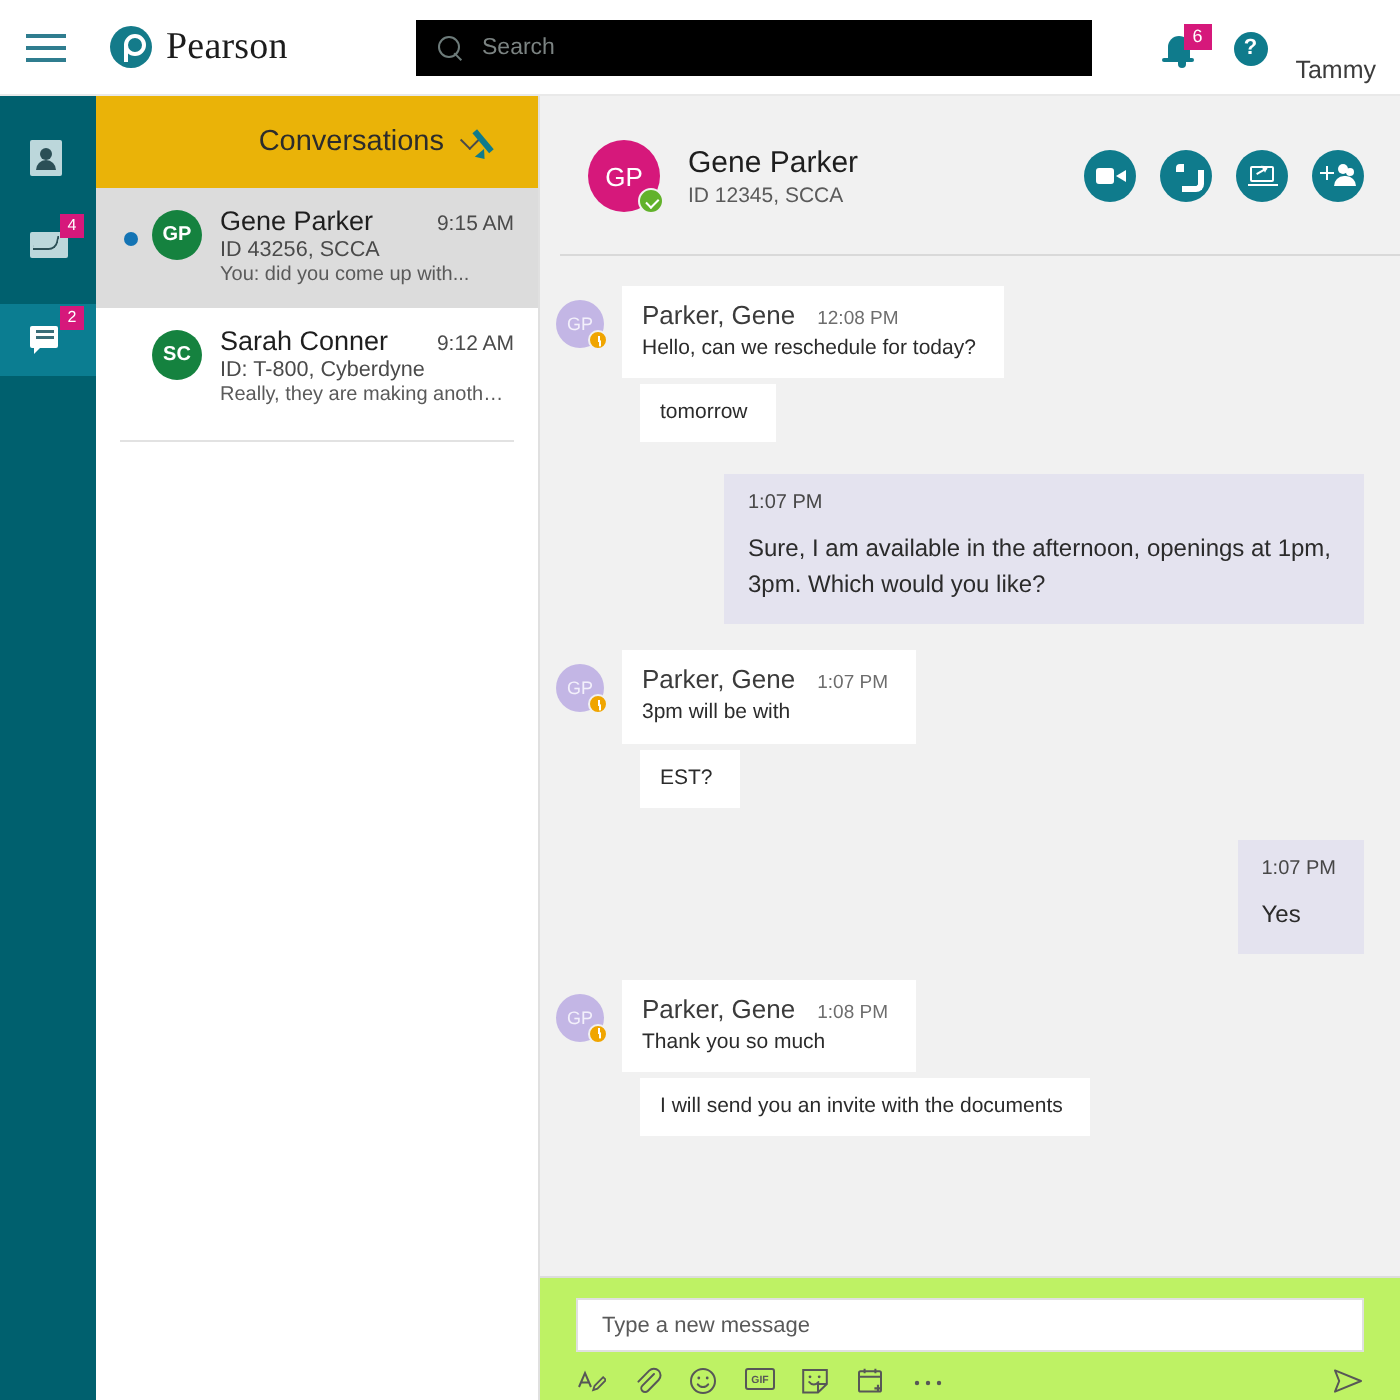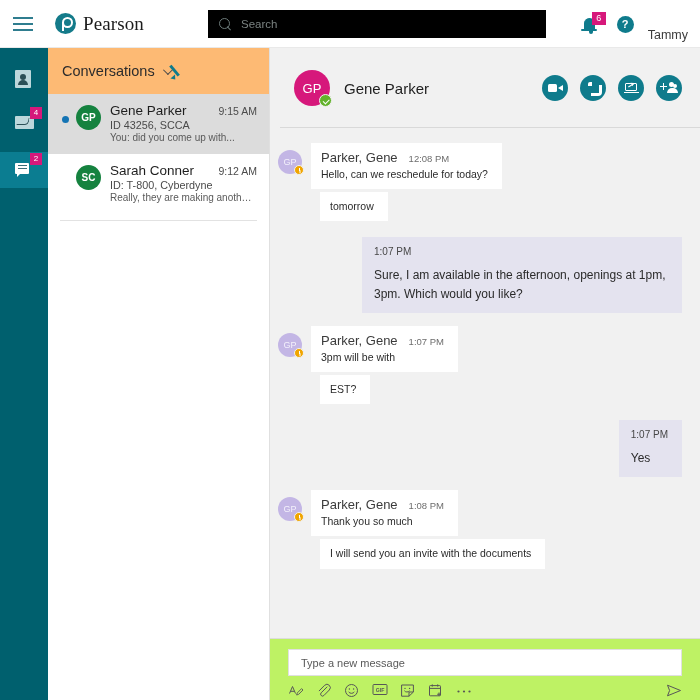--- a/index.html
+++ b/index.html
@@ -135,21 +135,21 @@
     font-size: 8px; line-height: 12px; text-align: center; padding: 0 2px;
   }
 
   
   .convpanel {
     position: absolute; left: 48px; top: 48px; width: 222px; height: 652px;
     background: #ffffff; border-right: 1px solid #e0e0e0;
   }
   .conv-header {
     height: 46px; display: flex; align-items: center; padding: 0 14px;
-    justify-content: flex-start; background: #fdba74;
+    justify-content: flex-end; background: #eab308;
   }
   .conv-title-wrap { display: flex; align-items: center; gap: 8px; cursor: pointer; }
   .conv-title { font-size: 14.5px; color: #2c2c2c; }
   .chev {
     width: 7px; height: 7px; border-right: 1.4px solid #4a4a4a;
     border-bottom: 1.4px solid #4a4a4a; transform: rotate(45deg) translateY(-2px);
   }
   .pencil { width: 18px; height: 18px; position: relative; cursor: pointer; }
   .pencil:before {
     content: ""; position: absolute; left: 3px; top: 2px;
@@ -435,20 +435,21 @@
 
   <div class="chat">
 
     <div class="chat-header">
       <div class="hdr-avatar">
         <span>GP</span>
         <span class="status-avail"></span>
       </div>
       <div class="hdr-text">
         <div class="hdr-name">Gene Parker</div>
+        <div class="hdr-sub">ID 12345, SCCA</div>
       </div>
       <div class="hdr-actions">
         <div class="act-btn">
           <span class="ic-video"></span>
         </div>
         <div class="act-btn">
           <span class="ic-phone"></span>
         </div>
         <div class="act-btn">
           <span class="ic-share">

